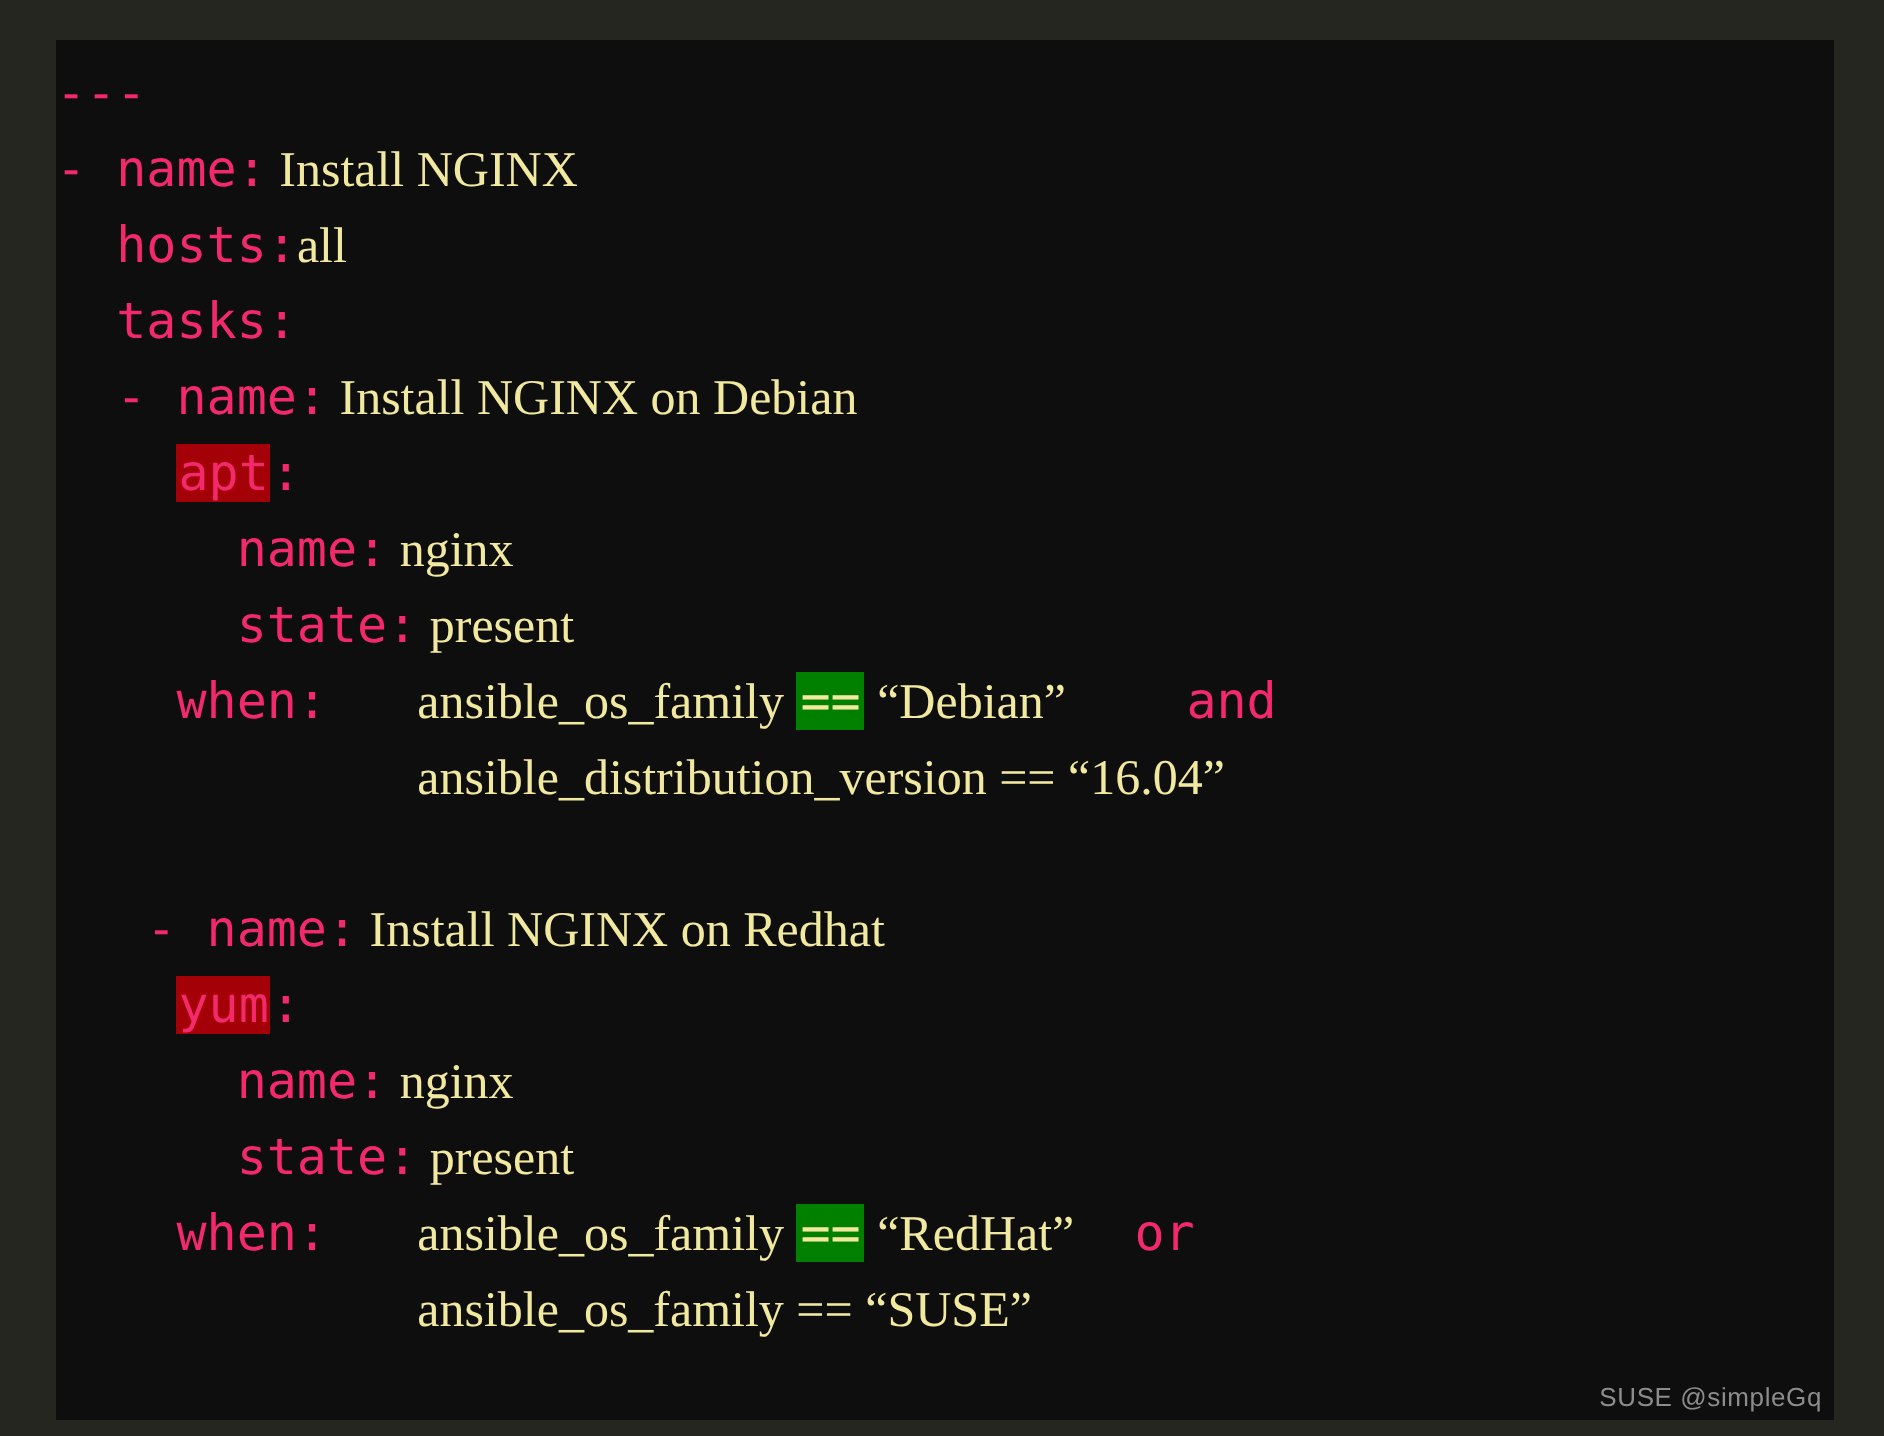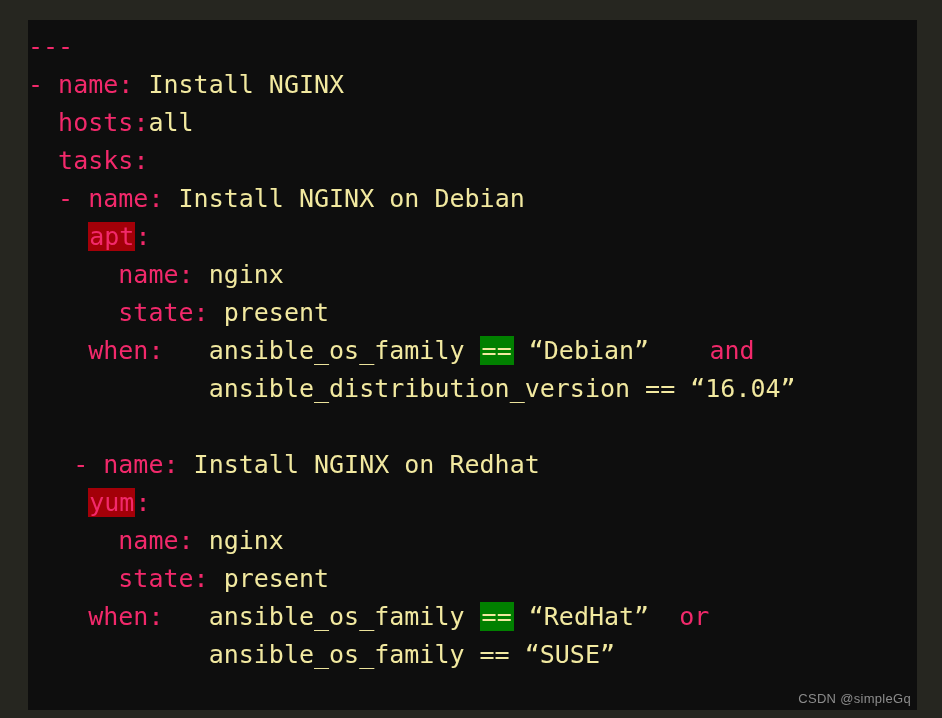--- a/index.html
+++ b/index.html
@@ -52,21 +52,21 @@
     display: block;
     height: 38px;
     white-space: pre;
   }
   .line.blank {
     height: 38px;
   }
 
   
   .tok-key       { color: #f2296b; }   
-  .tok-val       { color: #f2e9a0; }   
+  .tok-val       { color: #f2e9a0; font-family: Liberation Serif, serif; }   
   .tok-punct     { color: #f2296b; }   
   .tok-plain     { color: #f2e9a0; }
 
   
   .hl-red {
     background: #a30008;
     color: #f2296b;
     padding: 0 1px;
   }
 
@@ -89,16 +89,16 @@
   }
 </style>
 </head>
 <body>
 
 <div id="frame" style="background: rgb(38, 38, 32);">
 
   <div id="code-panel" style="background: rgb(14, 14, 14);">
     <pre id="code-block"><span class="line"><span class="tok-key" style="color: rgb(242, 41, 107);">---</span></span><span class="line"><span class="tok-key" style="color: rgb(242, 41, 107);">- </span><span class="tok-key" style="color: rgb(242, 41, 107);">name</span><span class="tok-punct" style="color: rgb(242, 41, 107);">:</span><span class="tok-val" style="color: rgb(242, 233, 160);"> Install NGINX</span></span><span class="line"><span class="tok-key" style="color: rgb(242, 41, 107);">  </span><span class="tok-key" style="color: rgb(242, 41, 107);">hosts</span><span class="tok-punct" style="color: rgb(242, 41, 107);">:</span><span class="tok-val" style="color: rgb(242, 233, 160);">all</span></span><span class="line"><span class="tok-key" style="color: rgb(242, 41, 107);">  </span><span class="tok-key" style="color: rgb(242, 41, 107);">tasks</span><span class="tok-punct" style="color: rgb(242, 41, 107);">:</span></span><span class="line"><span class="tok-key" style="color: rgb(242, 41, 107);">  - </span><span class="tok-key" style="color: rgb(242, 41, 107);">name</span><span class="tok-punct" style="color: rgb(242, 41, 107);">:</span><span class="tok-val" style="color: rgb(242, 233, 160);"> Install NGINX on Debian</span></span><span class="line"><span class="tok-key" style="color: rgb(242, 41, 107);">    </span><span class="hl-red" style="background: rgb(163, 0, 8); color: rgb(242, 41, 107);">apt</span><span class="tok-punct" style="color: rgb(242, 41, 107);">:</span></span><span class="line"><span class="tok-key" style="color: rgb(242, 41, 107);">      </span><span class="tok-key" style="color: rgb(242, 41, 107);">name</span><span class="tok-punct" style="color: rgb(242, 41, 107);">:</span><span class="tok-val" style="color: rgb(242, 233, 160);"> nginx</span></span><span class="line"><span class="tok-key" style="color: rgb(242, 41, 107);">      </span><span class="tok-key" style="color: rgb(242, 41, 107);">state</span><span class="tok-punct" style="color: rgb(242, 41, 107);">:</span><span class="tok-val" style="color: rgb(242, 233, 160);"> present</span></span><span class="line"><span class="tok-key" style="color: rgb(242, 41, 107);">    </span><span class="tok-key" style="color: rgb(242, 41, 107);">when</span><span class="tok-punct" style="color: rgb(242, 41, 107);">:</span><span class="tok-plain" style="color: rgb(242, 233, 160);">   </span><span class="tok-val" style="color: rgb(242, 233, 160);">ansible_os_family </span><span class="hl-green" style="background: rgb(1, 128, 0); color: rgb(242, 233, 160);">==</span><span class="tok-val" style="color: rgb(242, 233, 160);"> “Debian”</span><span class="tok-plain" style="color: rgb(242, 233, 160);">    </span><span class="tok-key" style="color: rgb(242, 41, 107);">and</span></span><span class="line"><span class="tok-plain" style="color: rgb(242, 233, 160);">            </span><span class="tok-val" style="color: rgb(242, 233, 160);">ansible_distribution_version == “16.04”</span></span><span class="line blank"> </span><span class="line"><span class="tok-key" style="color: rgb(242, 41, 107);">   - </span><span class="tok-key" style="color: rgb(242, 41, 107);">name</span><span class="tok-punct" style="color: rgb(242, 41, 107);">:</span><span class="tok-val" style="color: rgb(242, 233, 160);"> Install NGINX on Redhat</span></span><span class="line"><span class="tok-key" style="color: rgb(242, 41, 107);">    </span><span class="hl-red" style="background: rgb(163, 0, 8); color: rgb(242, 41, 107);">yum</span><span class="tok-punct" style="color: rgb(242, 41, 107);">:</span></span><span class="line"><span class="tok-key" style="color: rgb(242, 41, 107);">      </span><span class="tok-key" style="color: rgb(242, 41, 107);">name</span><span class="tok-punct" style="color: rgb(242, 41, 107);">:</span><span class="tok-val" style="color: rgb(242, 233, 160);"> nginx</span></span><span class="line"><span class="tok-key" style="color: rgb(242, 41, 107);">      </span><span class="tok-key" style="color: rgb(242, 41, 107);">state</span><span class="tok-punct" style="color: rgb(242, 41, 107);">:</span><span class="tok-val" style="color: rgb(242, 233, 160);"> present</span></span><span class="line"><span class="tok-key" style="color: rgb(242, 41, 107);">    </span><span class="tok-key" style="color: rgb(242, 41, 107);">when</span><span class="tok-punct" style="color: rgb(242, 41, 107);">:</span><span class="tok-plain" style="color: rgb(242, 233, 160);">   </span><span class="tok-val" style="color: rgb(242, 233, 160);">ansible_os_family </span><span class="hl-green" style="background: rgb(1, 128, 0); color: rgb(242, 233, 160);">==</span><span class="tok-val" style="color: rgb(242, 233, 160);"> “RedHat”</span><span class="tok-plain" style="color: rgb(242, 233, 160);">  </span><span class="tok-key" style="color: rgb(242, 41, 107);">or</span></span><span class="line"><span class="tok-plain" style="color: rgb(242, 233, 160);">            </span><span class="tok-val" style="color: rgb(242, 233, 160);">ansible_os_family == “SUSE”</span></span></pre>
 
-    <div id="watermark" style="color: rgb(140, 140, 140);">CSDN @simpleGq</div>
+    <div id="watermark" style="color: rgb(140, 140, 140);">SUSE @simpleGq</div>
   </div>
 
 </div>
 
 </body></html>

